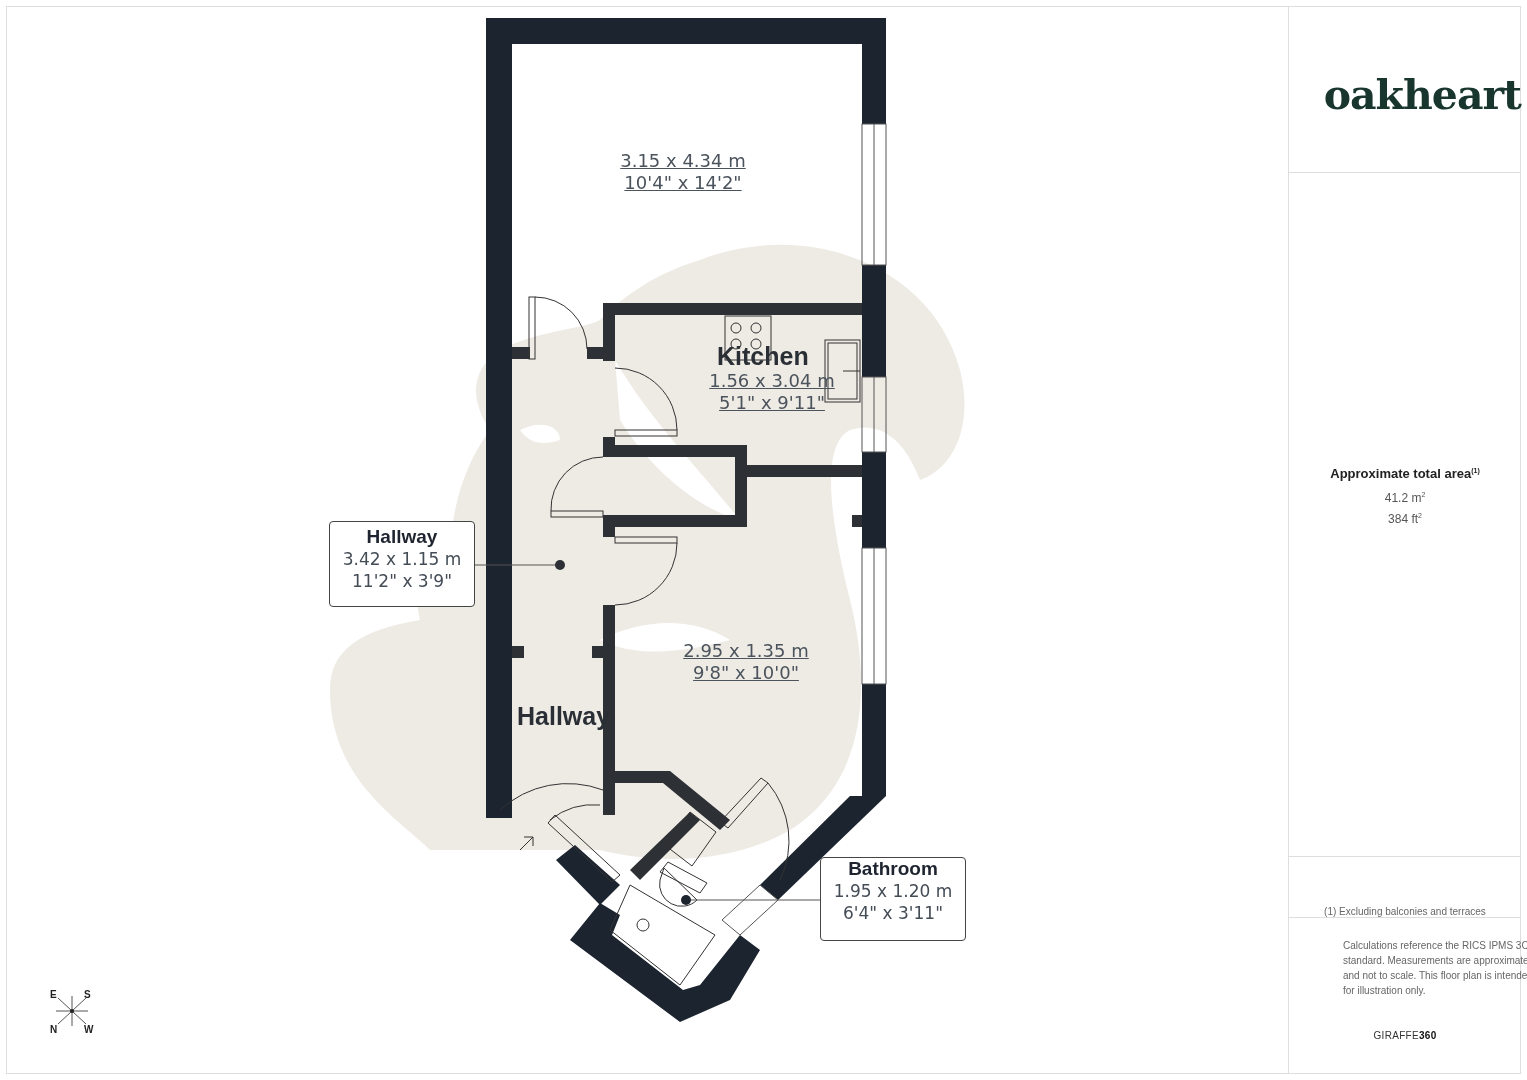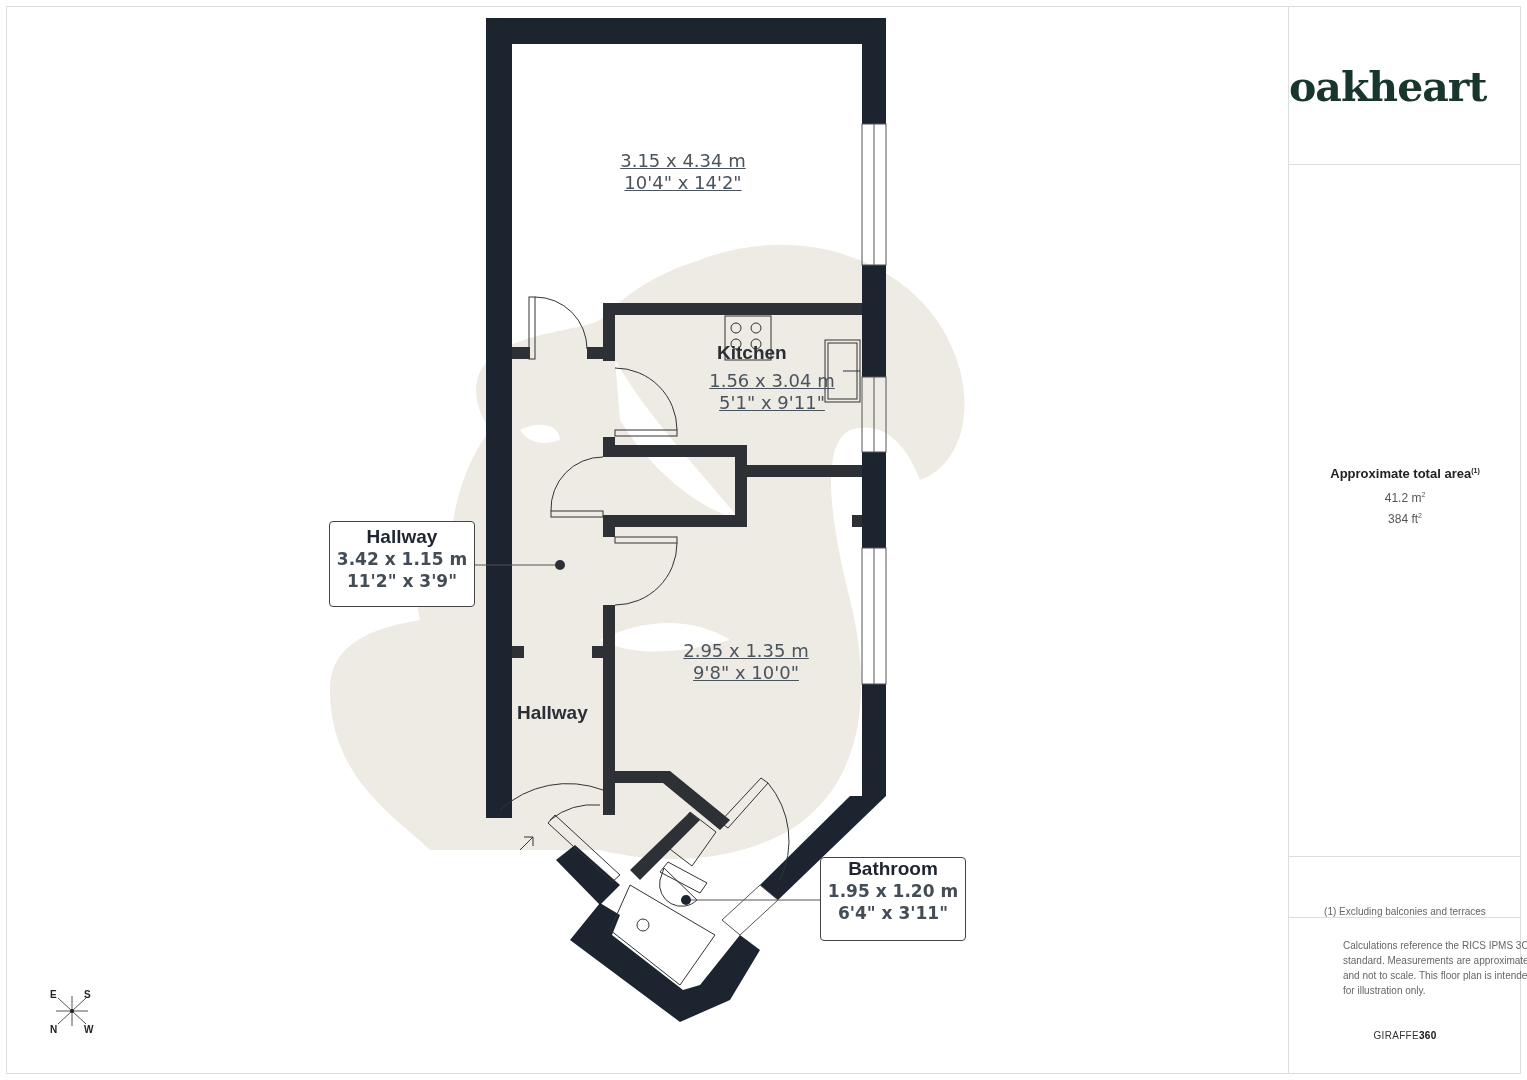--- a/index.html
+++ b/index.html
@@ -1,36 +1,36 @@
 <!DOCTYPE html>
 <html><head>
 <meta charset="utf-8">
 <style>
   html, body { margin: 0; padding: 0; background: #ffffff; }
   body { width: 1527px; height: 1080px; position: relative; overflow: hidden; font-family: "DejaVu Sans", sans-serif; }
   .frame { position: absolute; left: 6px; top: 6px; width: 1515px; height: 1068px; border: 1px solid #dedede; box-sizing: border-box; }
   .plan-svg { position: absolute; left: 0; top: 0; }
   .side { position: absolute; left: 1288px; top: 6px; width: 233px; height: 1068px; border-left: 1px solid #dedede; box-sizing: border-box; }
-  .logo-cell { position: absolute; left: 0; top: 4px; width: 100%; height: 154px; border-bottom: 1px solid #dedede; display: flex; align-items: center; justify-content: flex-start; }
+  .logo-cell { position: absolute; left: 0; top: 12px; width: 100%; height: 154px; border-bottom: 1px solid #dedede; display: flex; align-items: center; justify-content: flex-end; }
   .logo { font-family: "DejaVu Serif", serif; font-size: 41px; color: #18362e; letter-spacing: -1px; font-weight: bold; }
   .area { position: absolute; left: 0; top: 460px; width: 100%; text-align: center; }
   .area-title { font-family: "Liberation Sans", sans-serif; font-weight: bold; font-size: 13px; color: #222; }
   .area-title sup { font-size: 7px; }
   .area-val { font-family: "Liberation Sans", sans-serif; font-size: 12px; color: #555; margin-top: 6px; line-height: 16px; }
   .area-val sup { font-size: 7px; }
   .note-cell { position: absolute; left: 0; top: 850px; width: 100%; height: 60px; border-top: 1px solid #dedede; border-bottom: 1px solid #dedede; display: flex; align-items: flex-end; justify-content: center; }
   .note { font-family: "Liberation Sans", sans-serif; font-size: 10px; color: #666; }
   .disclaimer { position: absolute; left: 22px; top: 932px; width: 190px; text-align: left; font-family: "Liberation Sans", sans-serif; font-size: 10px; color: #666; line-height: 15px; margin-left: 32px; }
   .brand { position: absolute; left: 0; top: 1024px; width: 100%; text-align: center; font-family: Liberation Sans, sans-serif; font-size: 10px; color: #333; letter-spacing: 0.3px; }
   .brand b { color: #111; }
   .label-box { position: absolute; background: #fff; border: 1px solid #444; border-radius: 4px; text-align: center; box-sizing: border-box; }
   .lb-title { font-family: "Liberation Sans", sans-serif; font-weight: bold; font-size: 19px; color: #1e2530; }
-  .lb-dim { font-family: "DejaVu Sans", sans-serif; font-size: 17px; color: #444c56; line-height: 22px; font-weight: bold; }
+  .lb-dim { font-family: "DejaVu Sans", sans-serif; font-size: 17px; color: #444c56; line-height: 22px; }
   .room-text { position: absolute; text-align: center; font-family: "DejaVu Sans", sans-serif; color: #4b535c; font-size: 18px; line-height: 22px; text-decoration: underline; }
-  .room-name { position: absolute; font-family: "Liberation Sans", sans-serif; font-weight: bold; font-size: 19px; color: #2a2f36; }
+  .room-name { position: absolute; font-family: "Liberation Sans", sans-serif; font-weight: bold; font-size: 25px; color: #2a2f36; }
   .compass { position: absolute; left: 44px; top: 986px; width: 56px; height: 52px; }
   .compass span { position: absolute; font-family: "Liberation Sans", sans-serif; font-weight: bold; font-size: 10px; color: #222; }
 </style>
 </head>
 <body>
 
 <div class="frame"></div>
 
 <svg class="plan-svg" width="1288" height="1080" viewBox="0 0 1288 1080">
 

